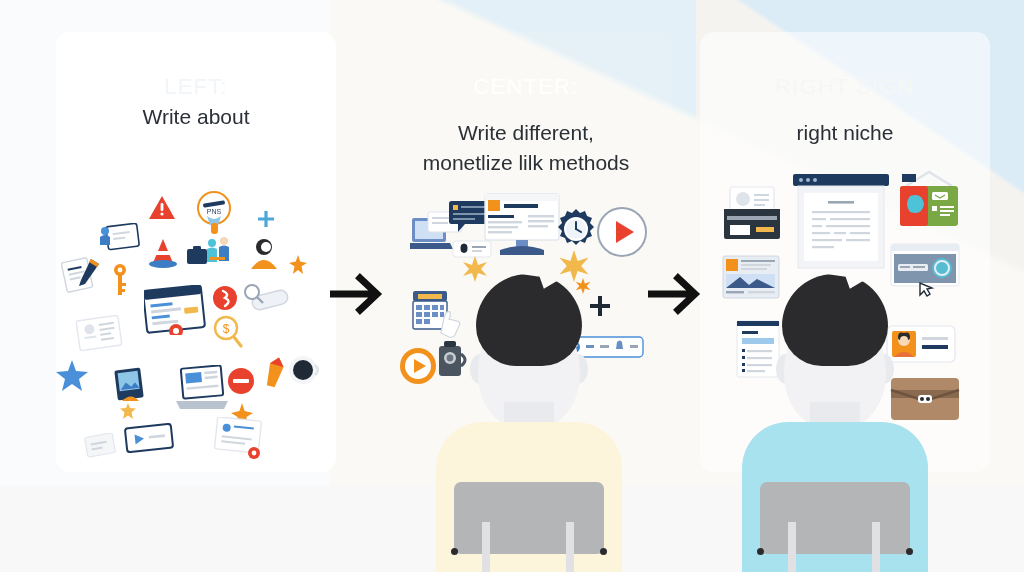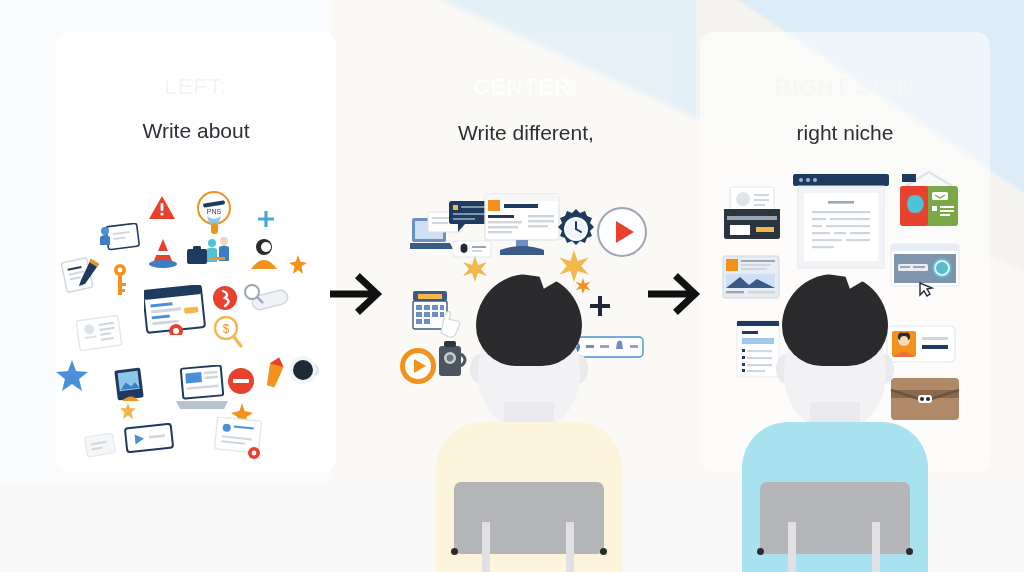--- a/index.html
+++ b/index.html
@@ -75,21 +75,21 @@
   <div class="bg-diag2"></div>
   <div class="bg-diag"></div>
   <div class="bg-floor"></div>
 
   <div class="card card-left"></div>
   <div class="card card-center"></div>
   <div class="card card-right"></div>
 
   <div class="blk-left">
     <div class="kicker faint" style="top:42px;">LEFT:</div>
-    <div class="headline" style="top:84px;">
+    <div class="headline" style="top:70px;">
       <div>Write about</div>
     </div>
   </div>
 
   <div class="ico" style="left:60px; top:185px; width:260px; height:230px;">
 
     <div class="sh" style="left:88px; top:10px;">
       <svg width="28" height="26" viewBox="0 0 28 26">
           <polygon points="14,1 27,24 1,24" fill="#e8422e"></polygon>
           <rect x="12.6" y="8" width="2.8" height="8" fill="#fff" rx="1.2"></rect>
@@ -319,20 +319,21 @@
   <div class="arrow arrow-1">
     <svg width="60" height="52" viewBox="0 0 60 52">
       <path d="M2 26 h42 M30 10 l17 16 -17 16" stroke="#111111" stroke-width="7" fill="none" stroke-linecap="square" stroke-linejoin="miter"></path>
     </svg>
   </div>
 
   <div class="blk-center">
     <div class="kicker white" style="top:42px;">CENTER:</div>
     <div class="headline" style="top:86px;">
       <div>Write different,</div>
+      <div>monetlize lilk methods</div>
     </div>
   </div>
 
   <div class="ico" style="left:400px; top:188px; width:256px; height:190px;">
 
     <div class="sh" style="left:10px; top:22px;">
       <svg width="62" height="48" viewBox="0 0 62 48">
         <rect x="2" y="8" width="34" height="24" rx="2" fill="#6b8fc4"></rect>
         <rect x="5" y="11" width="28" height="18" fill="#cfe0f5"></rect>
         <path d="M0 33 h40 l3 6 h-46z" fill="#3b5a8a"></path>

